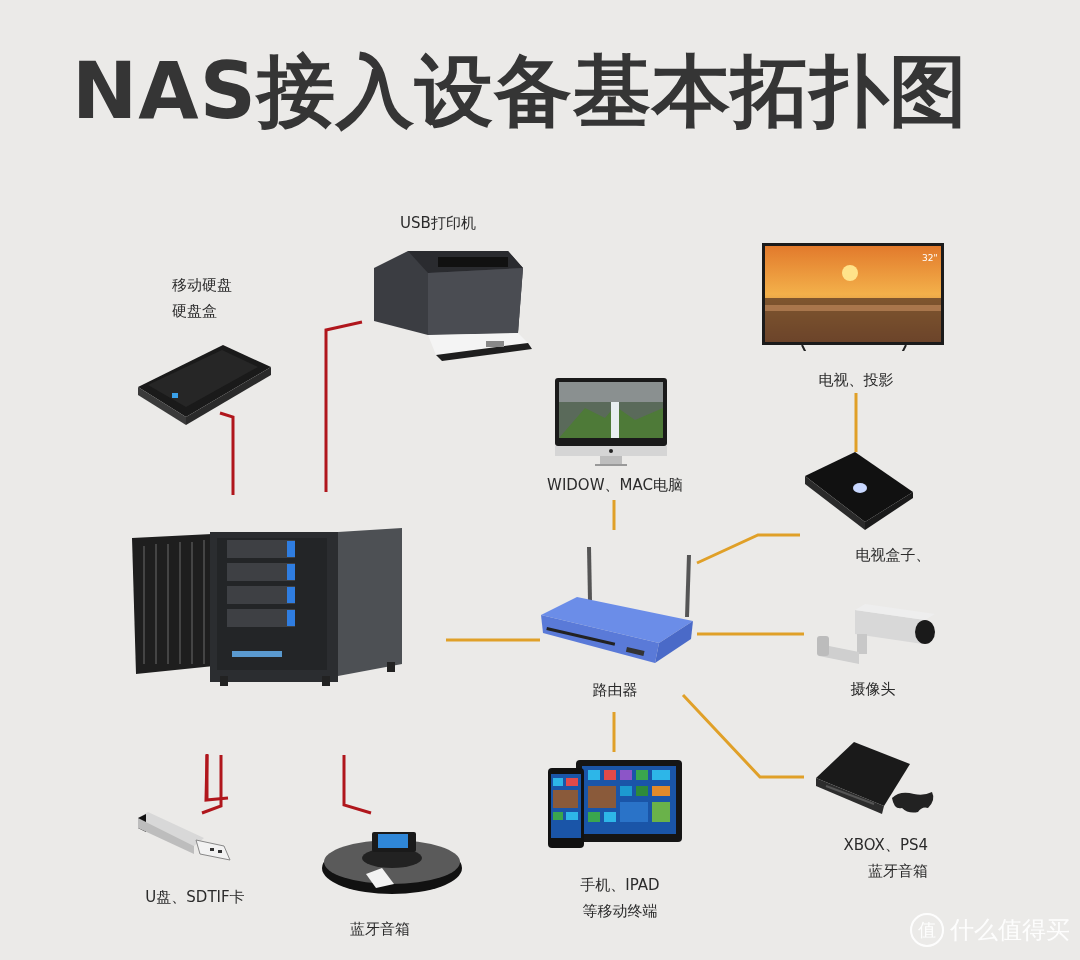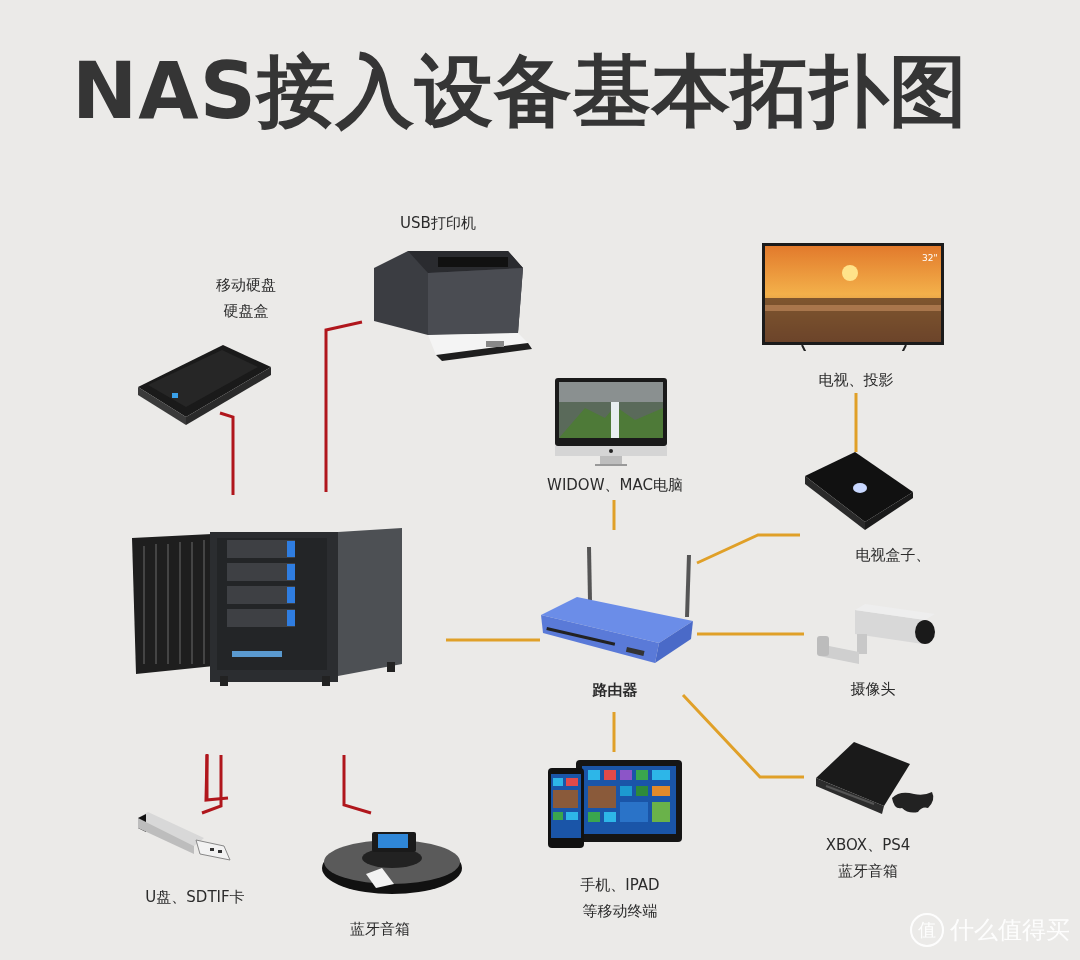--- a/index.html
+++ b/index.html
@@ -12,21 +12,21 @@
   .title {
     position: absolute; left: 0; top: 40px; width: 1040px; text-align: center;
     font-size: 78px; font-weight: bold; color: #353535; letter-spacing: 1px;
     font-family: "DejaVu Sans", sans-serif;
   }
   .lbl {
     position: absolute; font-size: 15px; color: #2b2b2b; text-align: center;
     line-height: 26px; white-space: nowrap;
     font-family: "DejaVu Sans", sans-serif;
   }
-  .lbl.left { text-align: center; margin-left: 44px; }
+  .lbl.left { text-align: left; }
   .dev { position: absolute; }
   svg.lines { position: absolute; left: 0; top: 0; }
   .watermark {
     position: absolute; left: 910px; top: 913px; display: flex; align-items: center; gap: 6px;
     color: #ffffff; font-size: 24px; opacity: 0.95;
   }
   .wm-circle {
     width: 30px; height: 30px; border-radius: 50%; border: 2px solid #fff;
     display: flex; align-items: center; justify-content: center; font-size: 18px;
   }
@@ -148,21 +148,21 @@
   <svg width="160" height="122" viewBox="0 0 160 122">
     <line x1="52" y1="2" x2="53" y2="56" stroke="#555" stroke-width="4"></line>
     <line x1="152" y1="10" x2="150" y2="72" stroke="#555" stroke-width="4"></line>
     <polygon points="4,70 40,52 156,76 122,98" fill="#6b8de8"></polygon>
     <polygon points="4,70 122,98 118,118 6,88" fill="#5a7ad8"></polygon>
     <polygon points="122,98 156,76 154,94 118,118" fill="#4a6ac8"></polygon>
     <rect x="10" y="82" width="70" height="3" fill="#222" transform="rotate(13 10 82)"></rect>
     <rect x="90" y="102" width="18" height="5" fill="#333" transform="rotate(13 90 102)"></rect>
   </svg>
 </div>
-<div class="lbl" style="left:555px; top:677px; width:120px; font-weight:bold;">路由器</div>
+<div class="lbl" style="left:555px; top:677px; width:120px; font-weight:normal;">路由器</div>
 
 <div class="dev" style="left:132px; top:526px;">
   <svg width="280" height="165" viewBox="0 0 280 165">
 
     <polygon points="0,12 80,8 82,140 4,148" fill="#1e1e1e"></polygon>
     <g stroke="#444" stroke-width="2">
       <line x1="12" y1="20" x2="12" y2="138"></line>
         <line x1="24" y1="18" x2="24" y2="138"></line>
       <line x1="36" y1="18" x2="36" y2="138"></line>
         <line x1="48" y1="16" x2="48" y2="138"></line>
@@ -249,21 +249,21 @@
 </div>
 
 <div class="dev" style="left:814px; top:740px;">
   <svg width="125" height="85" viewBox="0 0 125 85">
     <polygon points="2,38 40,2 96,24 70,66" fill="#1a1a1a"></polygon>
     <polygon points="2,38 70,66 68,74 2,46" fill="#2c2c2c"></polygon>
     <polygon points="12,46 60,64" stroke="#555" stroke-width="2"></polygon>
     <path d="M78,58 q8,-8 22,-4 q10,2 18,-2 q4,8 -4,16 q-6,-2 -10,4 q-10,2 -16,-4 q-8,2 -10,-10 z" fill="#222"></path>
   </svg>
 </div>
-<div class="lbl" style="left:808px; top:832px; width:120px;">
+<div class="lbl" style="left:808px; top:832px; width:120px;text-align:right;">
   <div>XBOX、PS4</div>
   <div>蓝牙音箱</div>
 </div>
 
 <div class="watermark">
   <div class="wm-circle">值</div>
   <div>什么值得买</div>
 </div>
 
 </body></html>

